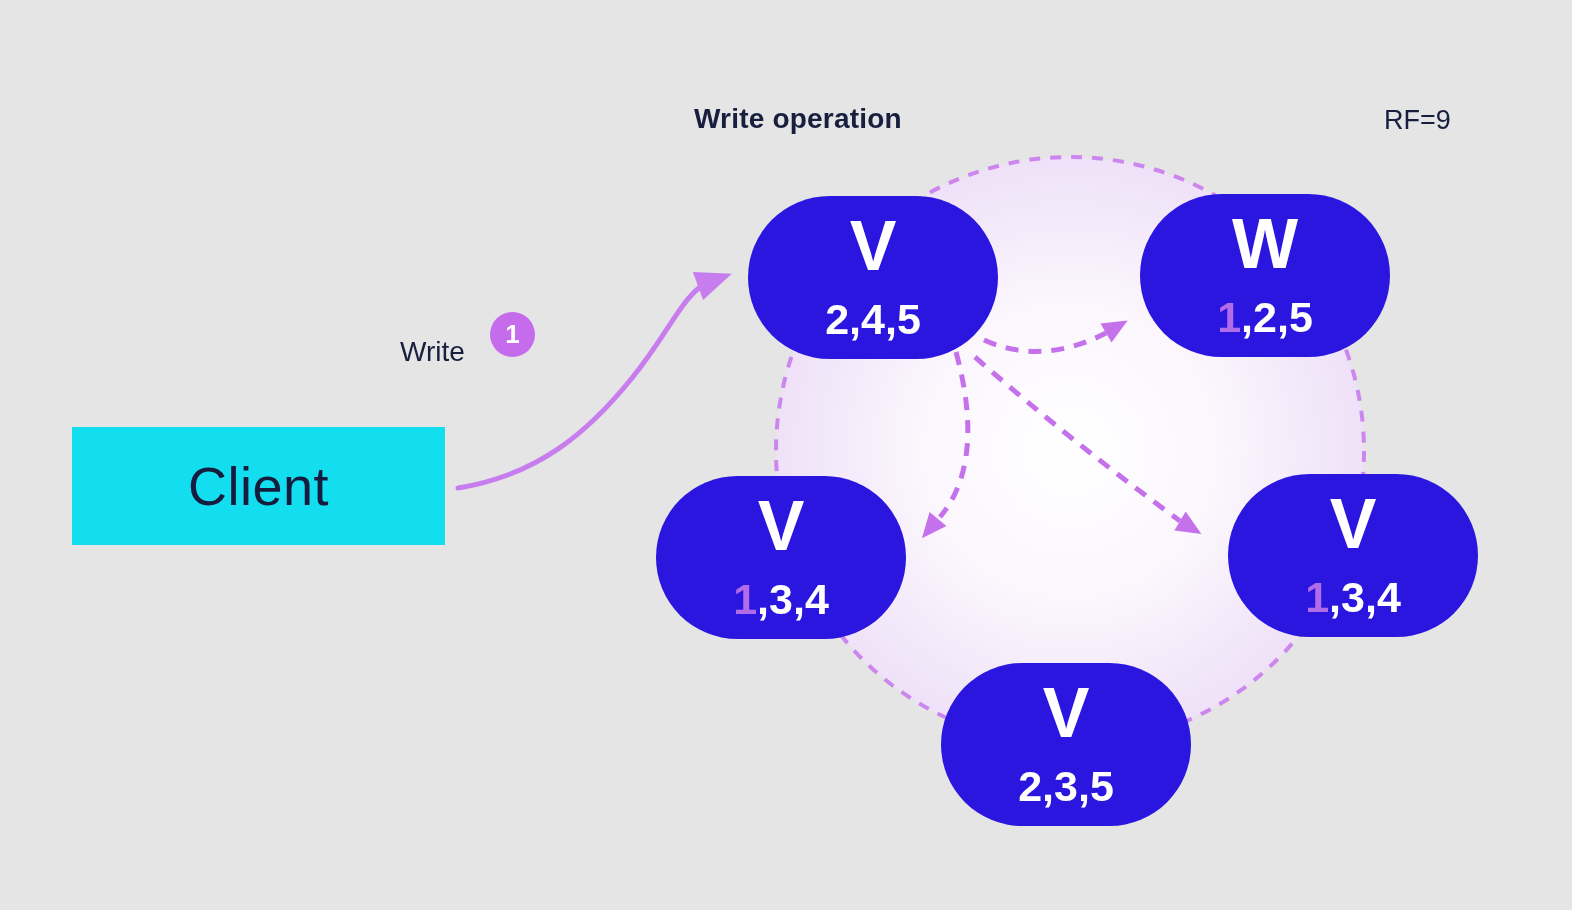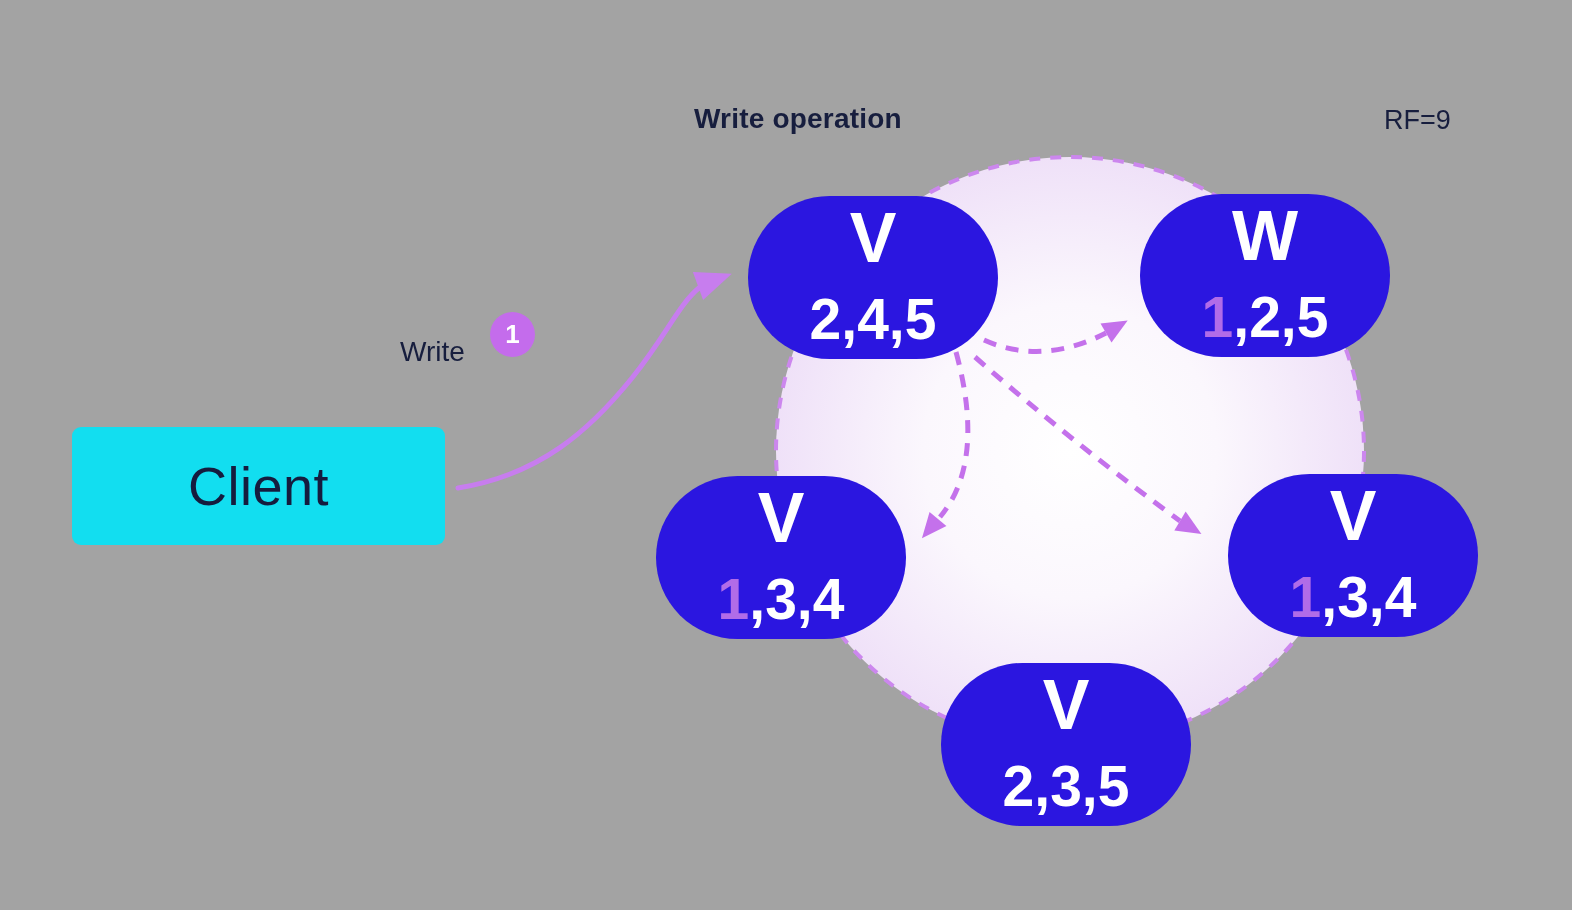--- a/index.html
+++ b/index.html
@@ -5,21 +5,21 @@
   html, body {
     margin: 0;
     padding: 0;
     background: #ffffff;
     font-family: "Liberation Sans", sans-serif;
   }
   .canvas {
     position: relative;
     width: 1572px;
     height: 910px;
-    background: #a3a3a3;
+    background: #e5e5e5;
     overflow: hidden;
   }
   .layer-svg {
     position: absolute;
     left: 0; top: 0;
     width: 1572px;
     height: 910px;
   }
   .diagram-title {
     position: absolute;
@@ -41,21 +41,20 @@
   .client-box {
     position: absolute;
     left: 72px;
     top: 427px;
     width: 373px;
     height: 118px;
     background: #12def0;
     display: flex;
     align-items: center;
     justify-content: center;
-    border-radius: 9px;
   }
   .client-label {
     font-size: 54px;
     font-weight: 500;
     color: #151c3e;
     letter-spacing: 0.5px;
   }
   .write-label {
     position: absolute;
     left: 400px;
@@ -91,21 +90,21 @@
     justify-content: center;
     color: #ffffff;
     text-align: center;
   }
   .node .letter {
     font-size: 70px;
     font-weight: 700;
     line-height: 0.95;
   }
   .node .values {
-    font-size: 57px;
+    font-size: 43px;
     font-weight: 700;
     line-height: 1.05;
     margin-top: 18px;
     white-space: nowrap;
   }
   .node .values .hl {
     color: #b16ce8;
   }
   .node-top-left  { left: 748px;  top: 196px; }
   .node-top-right { left: 1140px; top: 194px; }

